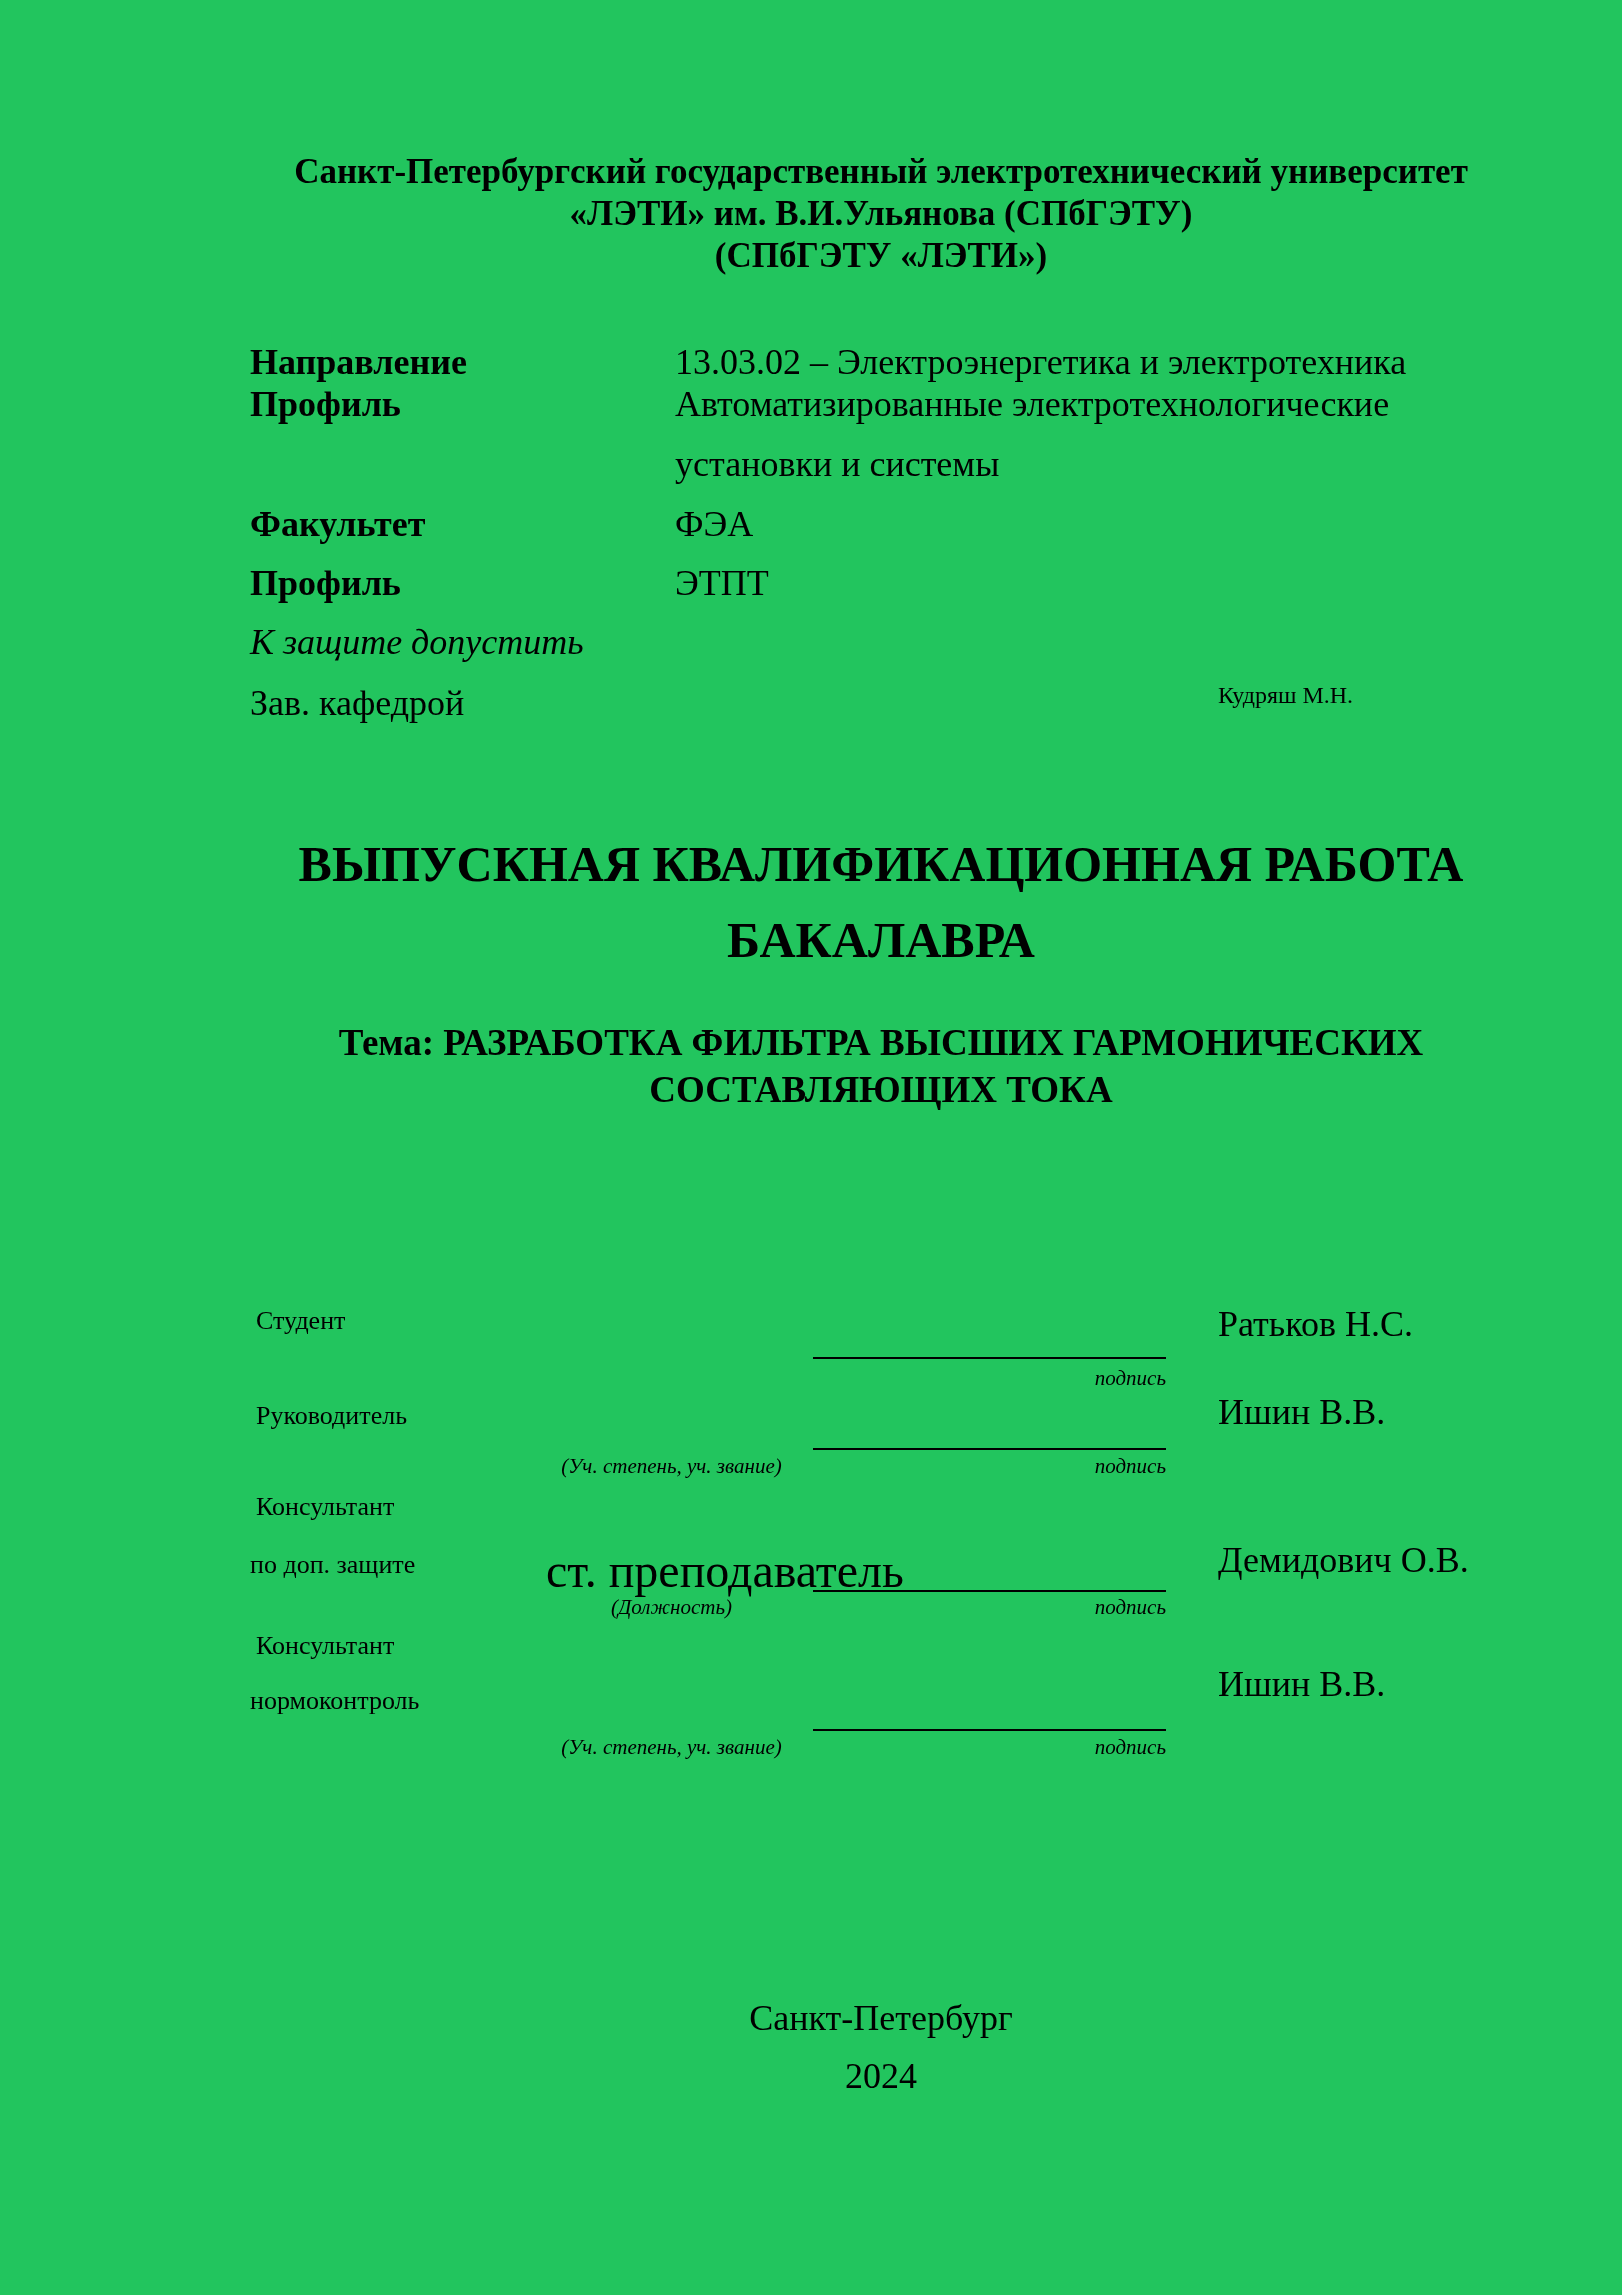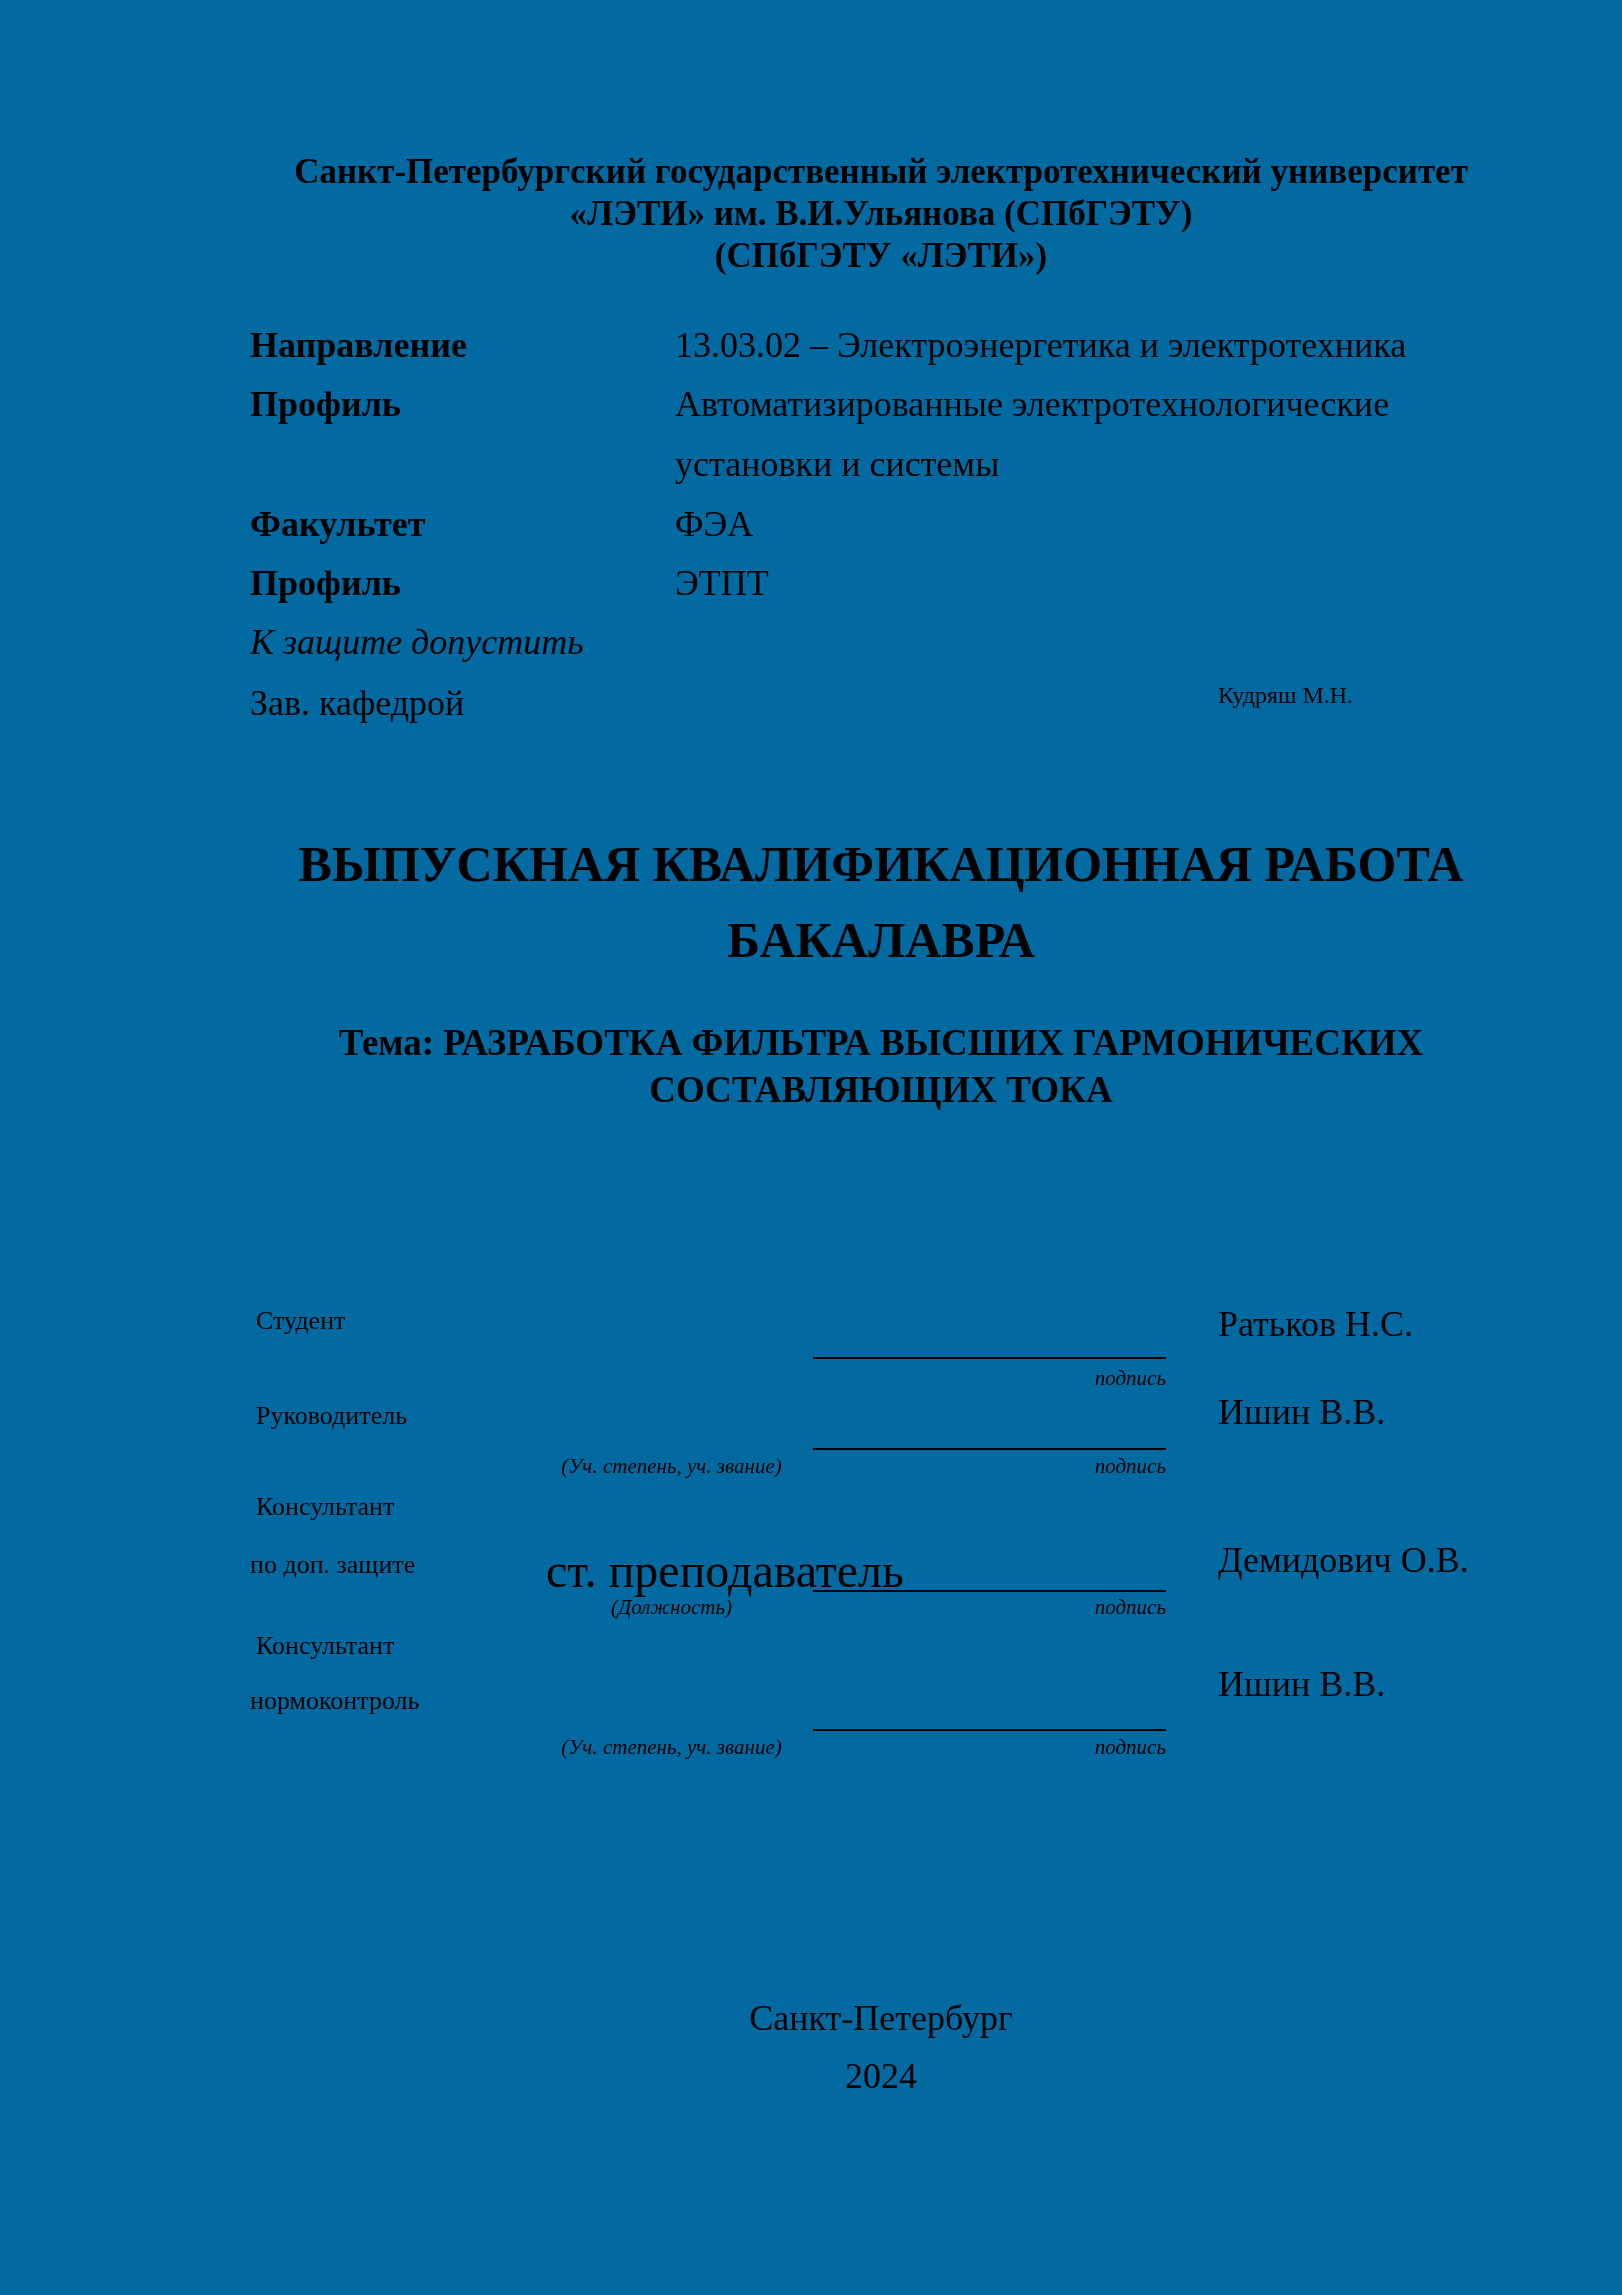--- a/index.html
+++ b/index.html
@@ -1,34 +1,34 @@
 <!DOCTYPE html>
 <html style="font-size:12.6px"><head>
 <meta charset="utf-8">
 <style>
   html,body{margin:0;padding:0;background:#e8e8e8;}
   .page{
     position:relative;
     width:1623px;height:2295px;
-    background:#0369a1;
+    background:#22c55e;
     color:#000;
     font-family:"Liberation Serif","DejaVu Serif",serif;
     overflow:hidden;
     margin:0 auto;
   }
   
   .hdr{
     position:absolute;left:250px;top:151px;width:1262px;
     text-align:center;font-weight:bold;font-size:35px;line-height:42px;
   }
   
   .frow{position:absolute;left:250px;width:1262px;display:flex;font-size:36px;line-height:44px;}
   .frow .flabel{flex:none;width:425px;font-weight:bold;}
   .frow .fvalue{flex:1;}
-  .r1{top:323px}.r2{top:382px}.r3{top:442px}.r4{top:502px}.r5{top:561px}
+  .r1{top:340px}.r2{top:382px}.r3{top:442px}.r4{top:502px}.r5{top:561px}
   .permit{position:absolute;left:250px;top:621px;font-size:36px;font-style:italic;}
   .head-label{position:absolute;left:250px;top:682px;font-size:36px;}
   .head-name{position:absolute;left:1218px;top:682px;font-size:24px;}
   
   .title{
     position:absolute;left:250px;top:826px;width:1262px;
     text-align:center;font-weight:bold;font-size:50px;line-height:76px;
   }
   .theme{
     position:absolute;left:250px;top:1019px;width:1262px;

